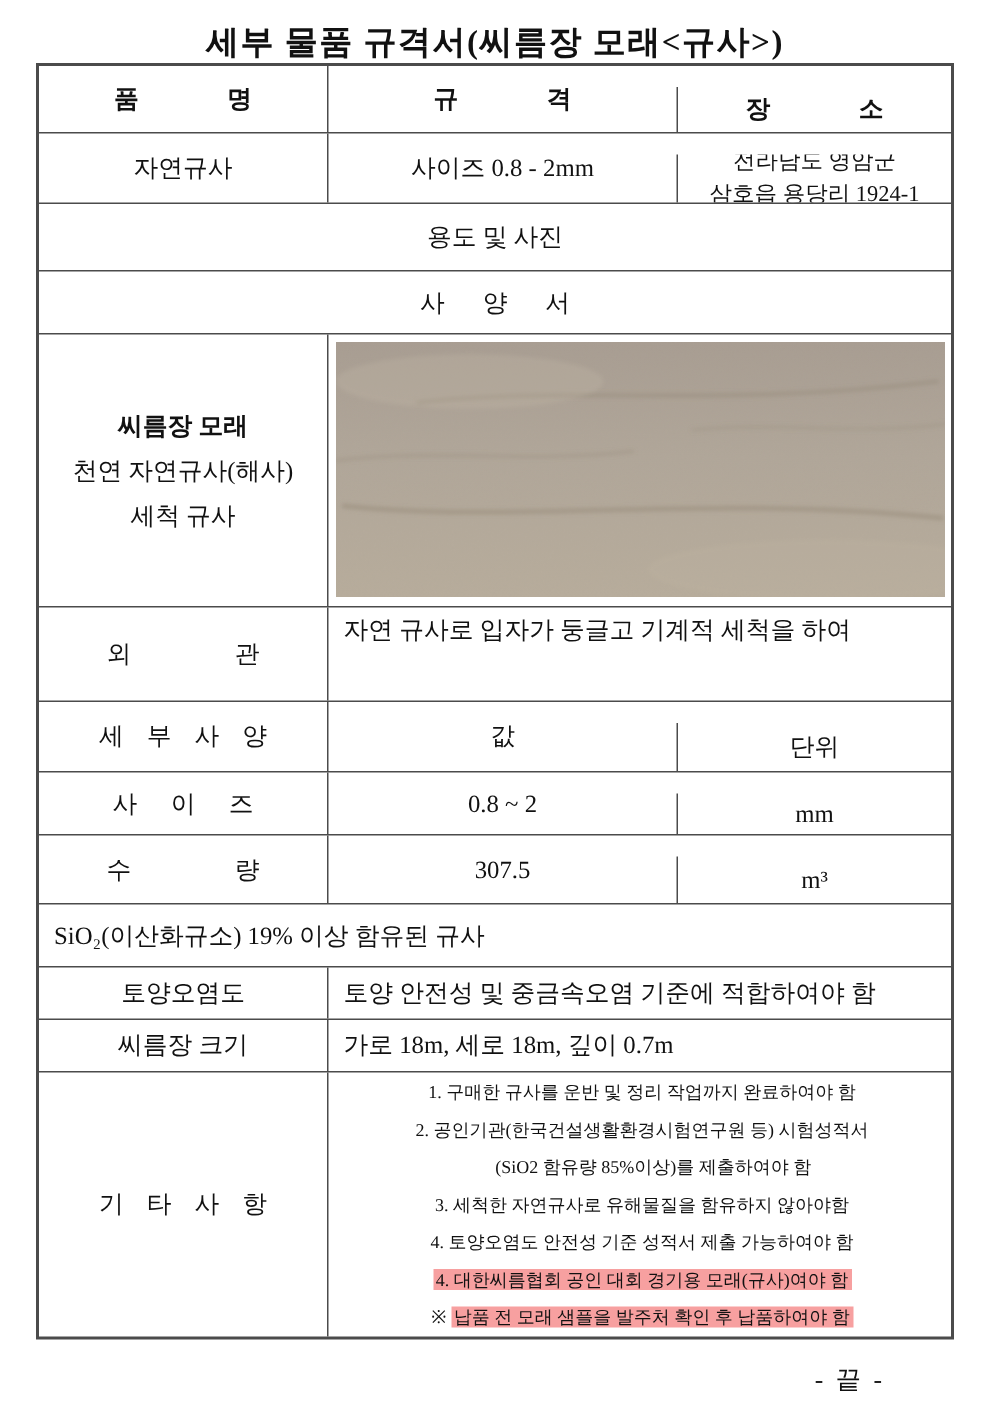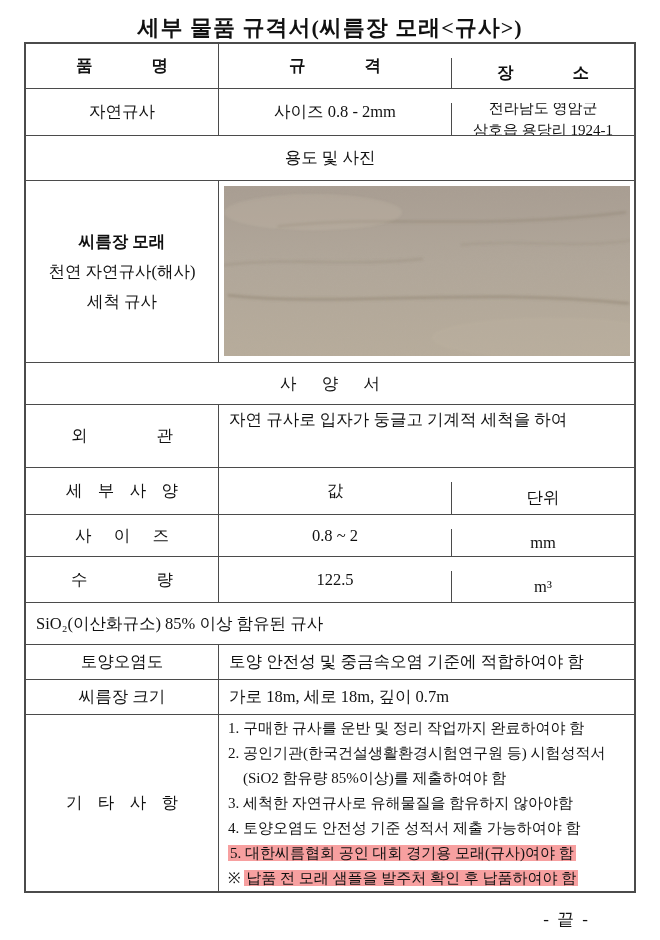--- a/index.html
+++ b/index.html
@@ -68,25 +68,25 @@
   .wsec{width:100px;}
   .two-line{flex-direction:column;line-height:22px;font-size:15px;}
   .appearance-text{flex-direction:column;align-items:flex-start;line-height:30px;font-size:16.5px;}
   .usage-desc{flex-direction:column;line-height:30px;}
   .usage-desc .bold{font-weight:bold;}
   .photo-cell{padding:5px 4px 6px 5px;align-items:stretch;}
   .photo-frame{width:100%;height:100%;}
   .photo-frame svg{width:100%;height:100%;display:block;}
   .etc-cell{
     flex-direction:column;
-    align-items:flex-start;
+    align-items:center;
     justify-content:center;
     padding-left:9px;padding-right:6px;
     line-height:25px;
-    font-size:15px;
+    font-size:12px;
   }
   .etc-line{white-space:pre-wrap;}
   .etc-indent{padding-left:15px;font-family:Liberation Serif, serif;}
   .hl{background:var(--hl);padding:0 2px;}
   .doc-footer{
     position:absolute;
     top:908px;
     right:70px;
     font-size:17px;
     letter-spacing:2px;
@@ -116,20 +116,26 @@
     <div class="cell c1">자연규사</div>
     <div class="cell c2">사이즈 0.8 - 2mm</div>
     <div class="cell c3 two-line">
       <span>전라남도 영암군</span>
       <span>삼호읍 용당리 1924-1</span>
     </div>
   </div>
 
   <div class="row" style="height:45px">
     <div class="cell full">용도 및 사진</div>
+  </div>
+
+  <div class="row" style="height:42px">
+    <div class="cell full">
+        <span class="jlabel wsec">사 양 서</span>
+      </div>
   </div>
 
   <div class="row" style="height:182px">
     <div class="cell c1 usage-desc">
       <span class="bold">씨름장 모래</span>
       <span>천연 자연규사(해사)</span>
       <span>세척 규사</span>
     </div>
     <div class="cell span2 photo-cell">
       <div class="photo-frame">
@@ -156,26 +162,20 @@
             <path d="M5,108 C120,120 250,100 408,116" stroke-width="2.6" opacity="0.5"></path>
             <path d="M240,58 C300,52 350,62 410,54" stroke-width="1.6" opacity="0.3"></path>
           </g>
           <ellipse cx="90" cy="26" rx="90" ry="18" fill="#c6bcab" opacity="0.25" filter="url(#soften)"></ellipse>
           <ellipse cx="330" cy="150" rx="120" ry="20" fill="#c2b7a4" opacity="0.22" filter="url(#soften)"></ellipse>
         </svg>
       </div>
     </div>
   </div>
 
-  <div class="row" style="height:42px">
-    <div class="cell full">
-        <span class="jlabel wsec">사 양 서</span>
-      </div>
-  </div>
-
   <div class="row" style="height:63px">
     <div class="cell c1">
         <span class="jlabel w2">외 관</span>
       </div>
     <div class="cell span2 appearance-text left">
       <span>자연 규사로 입자가 둥글고 기계적 세척을 하여</span>
     </div>
   </div>
 
   <div class="row" style="height:47px">
@@ -191,26 +191,26 @@
         <span class="jlabel w3">사 이 즈</span>
       </div>
     <div class="cell c2">0.8 ~ 2</div>
     <div class="cell c3">mm</div>
   </div>
 
   <div class="row" style="height:46px">
     <div class="cell c1">
         <span class="jlabel w2">수 량</span>
       </div>
-    <div class="cell c2">122.5</div>
+    <div class="cell c2">307.5</div>
     <div class="cell c3">m³</div>
   </div>
 
   <div class="row" style="height:42px">
-    <div class="cell span2 left">SiO₂(이산화규소) 85% 이상 함유된 규사</div>
+    <div class="cell span2 left">SiO₂(이산화규소) 19% 이상 함유된 규사</div>
   </div>
 
   <div class="row" style="height:35px">
     <div class="cell c1">토양오염도</div>
     <div class="cell span2 left">토양 안전성 및 중금속오염 기준에 적합하여야 함</div>
   </div>
 
   <div class="row" style="height:35px">
     <div class="cell c1">씨름장 크기</div>
     <div class="cell span2 left">가로 18m, 세로 18m, 깊이 0.7m</div>
@@ -219,20 +219,20 @@
   <div class="row grow">
     <div class="cell c1">
         <span class="jlabel w4">기 타 사 항</span>
       </div>
     <div class="cell span2 etc-cell">
       <div class="etc-line"><span>1. 구매한 규사를 운반 및 정리 작업까지 완료하여야 함</span></div>
       <div class="etc-line"><span>2. 공인기관(한국건설생활환경시험연구원 등) 시험성적서</span></div>
       <div class="etc-line etc-indent"><span>(SiO2 함유량 85%이상)를 제출하여야 함</span></div>
       <div class="etc-line"><span>3. 세척한 자연규사로 유해물질을 함유하지 않아야함</span></div>
       <div class="etc-line"><span>4. 토양오염도 안전성 기준 성적서 제출 가능하여야 함</span></div>
-      <div class="etc-line"><span class="hl">5. 대한씨름협회 공인 대회 경기용 모래(규사)여야 함</span></div>
+      <div class="etc-line"><span class="hl">4. 대한씨름협회 공인 대회 경기용 모래(규사)여야 함</span></div>
       <div class="etc-line"><span>※ </span><span class="hl">납품 전 모래 샘플을 발주처 확인 후 납품하여야 함</span></div>
     </div>
   </div>
 
 </div>
 
 <div class="doc-footer">- 끝 -</div>
 
 </body></html>

